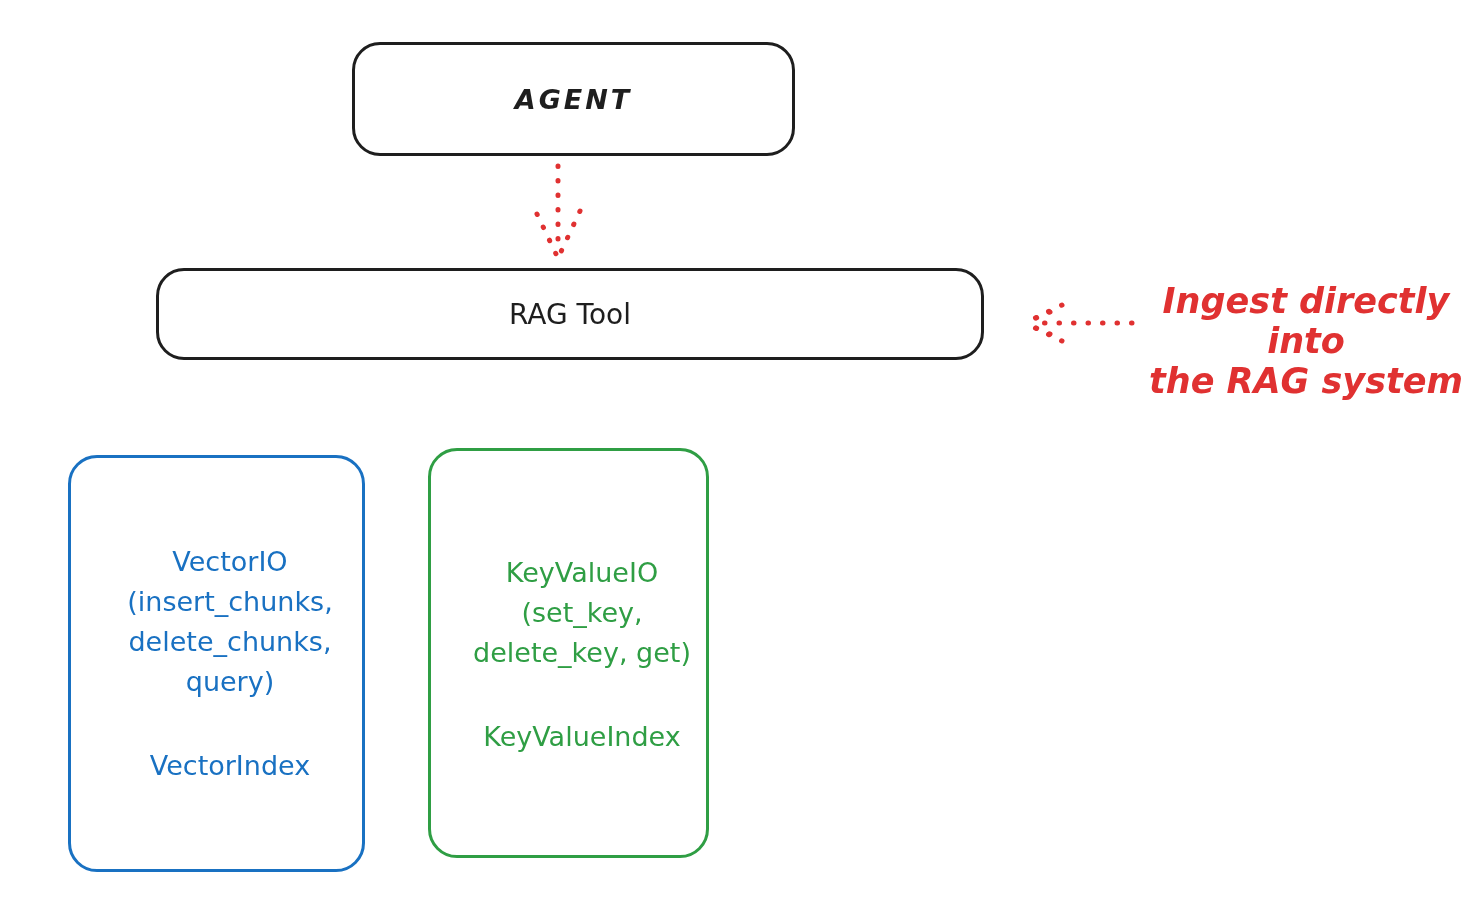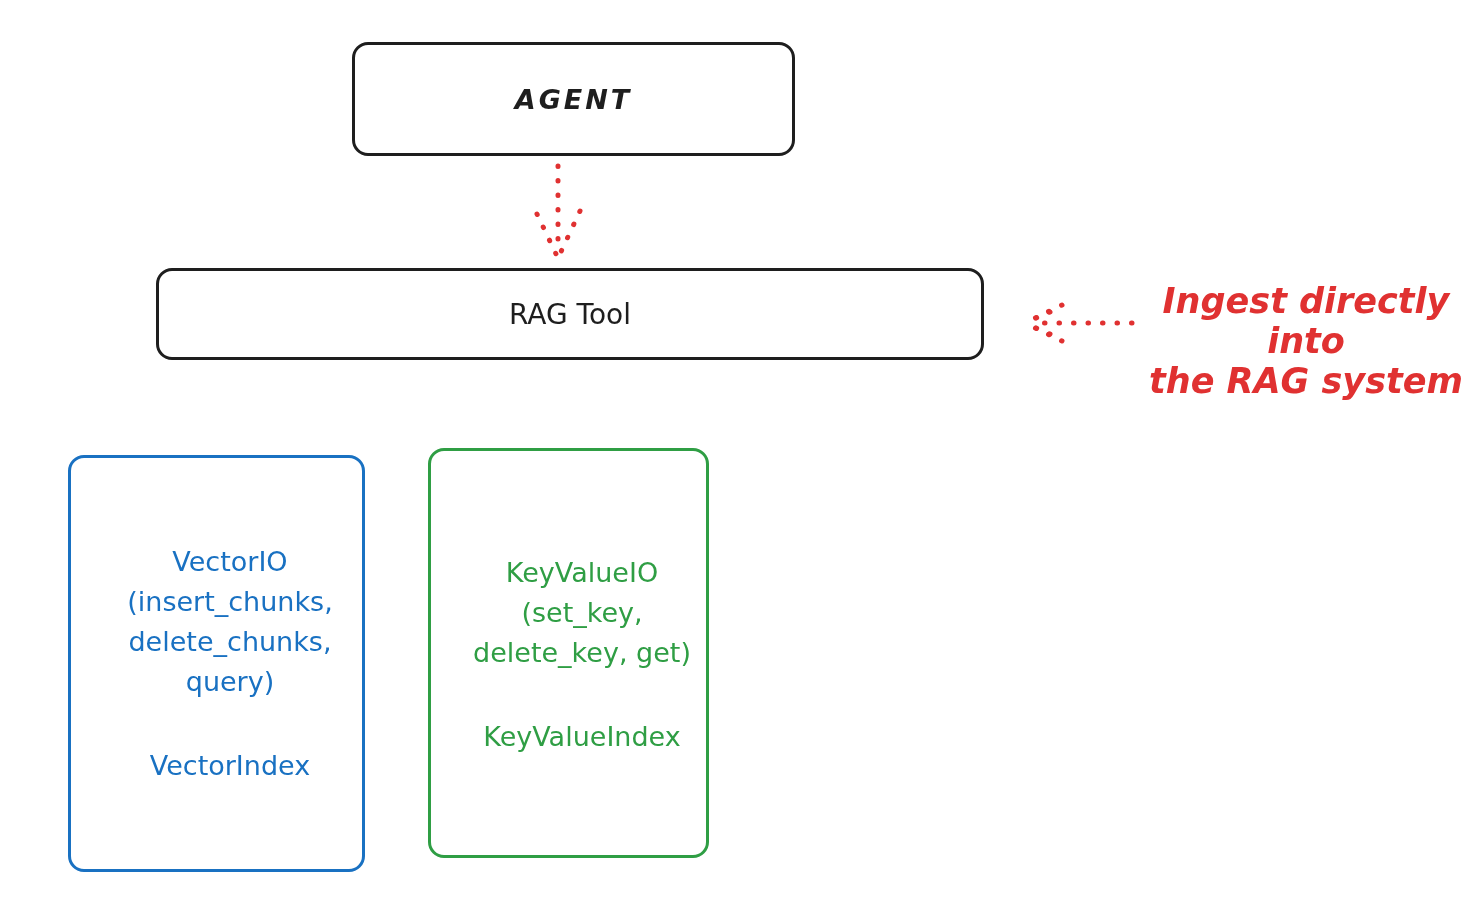--- a/index.html
+++ b/index.html
@@ -14,21 +14,21 @@
   .node {
     position: absolute;
     box-sizing: border-box;
     background: #ffffff;
     display: flex;
     align-items: center;
     justify-content: center;
   }
   .node-black {
     border: 3.5px solid #1e1e1e;
-    border-radius: 16px;
+    border-radius: 28px;
     color: #1e1e1e;
   }
   .agent-box   { left: 352px; top: 42px;  width: 443px; height: 114px; }
   .ragtool-box { left: 156px; top: 268px; width: 828px; height: 92px; }
   .agent-label {
     font-size: 27px;
     font-weight: bold;
     letter-spacing: 3px;
     font-style: italic;
   }
@@ -48,21 +48,21 @@
     line-height: 40px;
     font-style: italic;
   }
 
   .io-box {
     position: absolute;
     box-sizing: border-box;
     background: #ffffff;
     border-width: 3.5px;
     border-style: solid;
-    border-radius: 16px;
+    border-radius: 29px;
     text-align: center;
     font-size: 27px;
     line-height: 40px;
     padding-left: 27px;
   }
   .io-box-blue   { left: 68px;  top: 455px; width: 297px; height: 417px; border-color: #1971c2; color: #1971c2; padding-top: 84px; }
   .io-box-green  { left: 428px; top: 448px; width: 281px; height: 410px; border-color: #2f9e44; color: #2f9e44; padding-top: 102px; }
   .io-box-purple { left: 783px; top: 448px; width: 281px; height: 407px; border-color: #9c36b5; color: #9c36b5; padding-top: 101px; }
   .index-label { margin-top: 44px; text-align: center; }
 </style>

